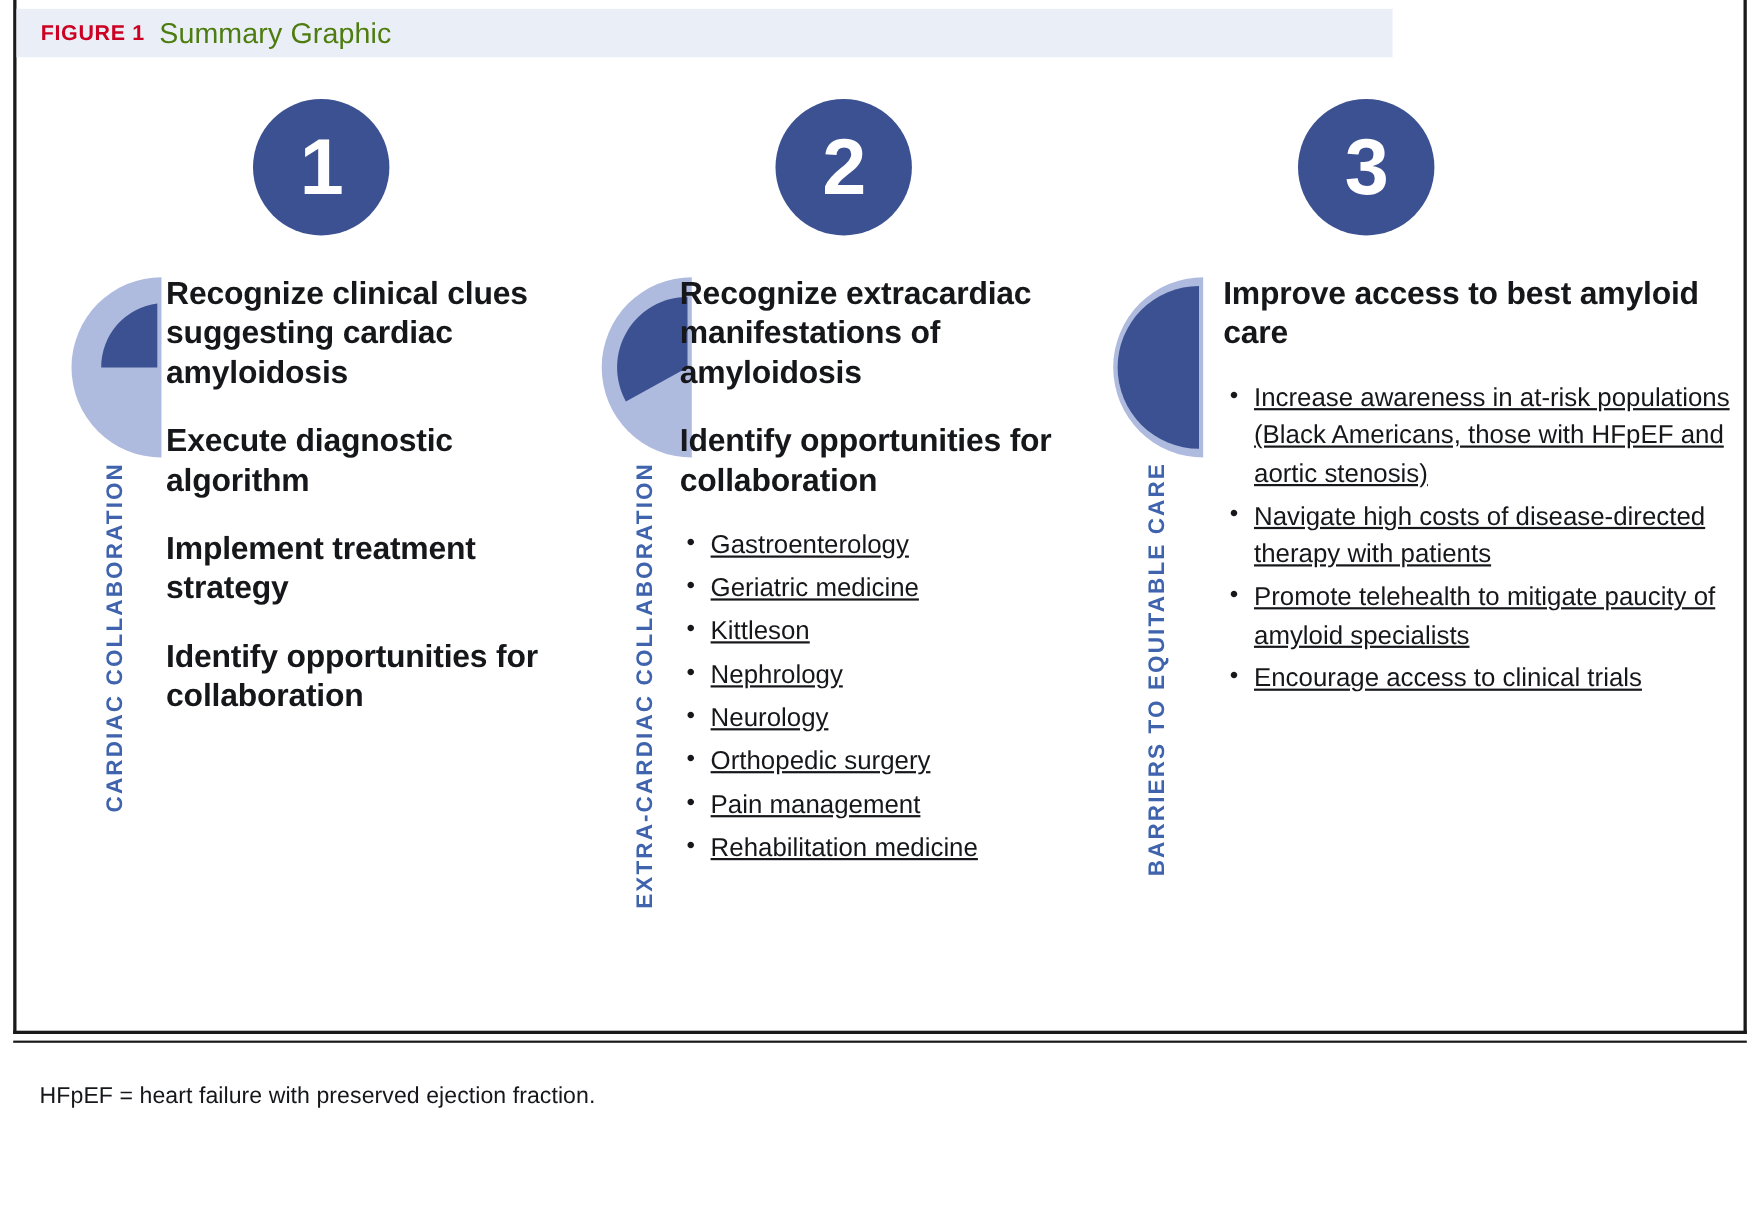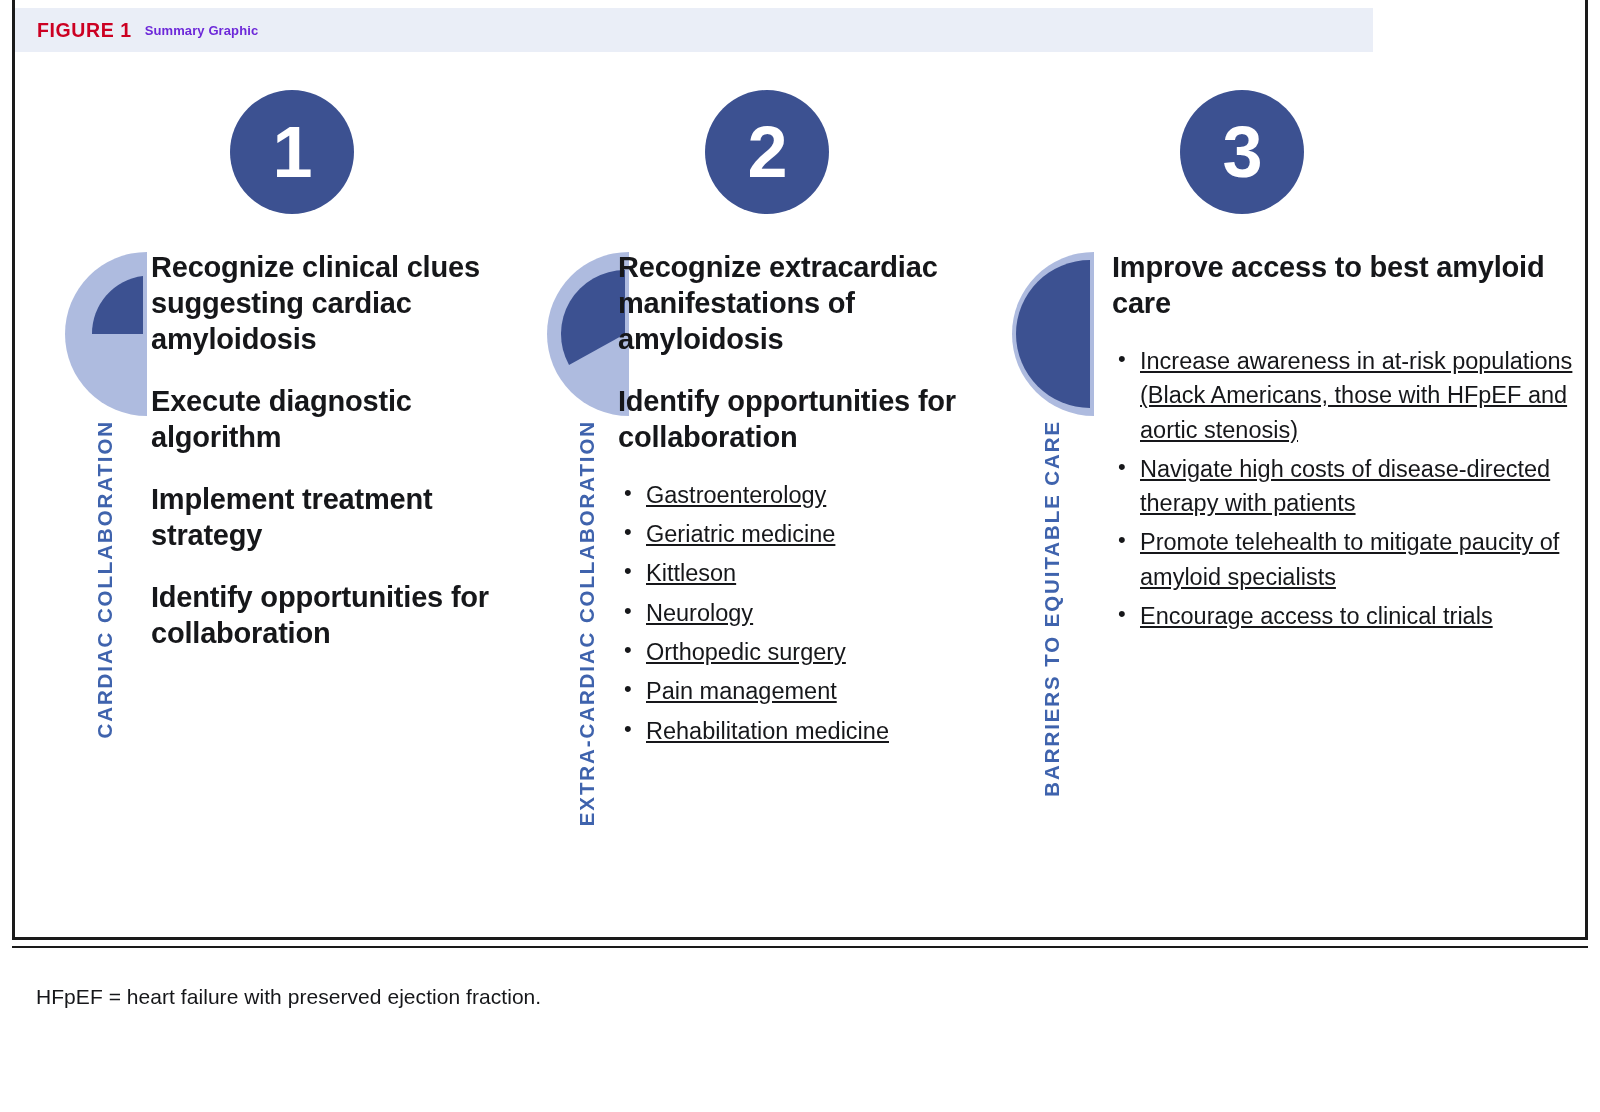--- a/index.html
+++ b/index.html
@@ -53,40 +53,40 @@
     width: 1576px;
     height: 2px;
     background: #1a1a1a;
   }
 
   
   .fig-header {
     position: absolute;
     left: 15px;
     top: 8px;
-    width: 1358px;
+    width: 1251px;
     height: 44px;
     background: #eaeef7;
     display: flex;
     align-items: center;
     padding-left: 22px;
     box-sizing: border-box;
   }
   .fig-kicker {
     color: #cc0022;
     font-weight: bold;
     font-size: 19.5px;
     letter-spacing: 0.6px;
     margin-right: 13px;
     white-space: nowrap;
   }
   .fig-title {
-    color: #6d28d9;
-    font-weight: bold;
-    font-size: 13px;
+    color: #4d7c0f;
+    font-weight: normal;
+    font-size: 26px;
     letter-spacing: 0.1px;
     white-space: nowrap;
   }
 
   
   .columns {
     position: absolute;
     left: 15px;
     top: 60px;
     width: 1570px;
@@ -271,20 +271,21 @@
         <div class="vlabel">EXTRA-CARDIAC COLLABORATION</div>
       </div>
 
       <div class="body">
         <p class="heading">Recognize extracardiac manifestations of amyloidosis</p>
         <p class="heading tight">Identify opportunities for collaboration</p>
         <ul class="bullets">
           <li>Gastroenterology</li>
           <li>Geriatric medicine</li>
           <li>Kittleson</li>
+          <li>Nephrology</li>
           <li>Neurology</li>
           <li>Orthopedic surgery</li>
           <li>Pain management</li>
           <li>Rehabilitation medicine</li>
         </ul>
       </div>
     </div>
 
     <div class="col col-3">
       <div class="badge">3</div>

